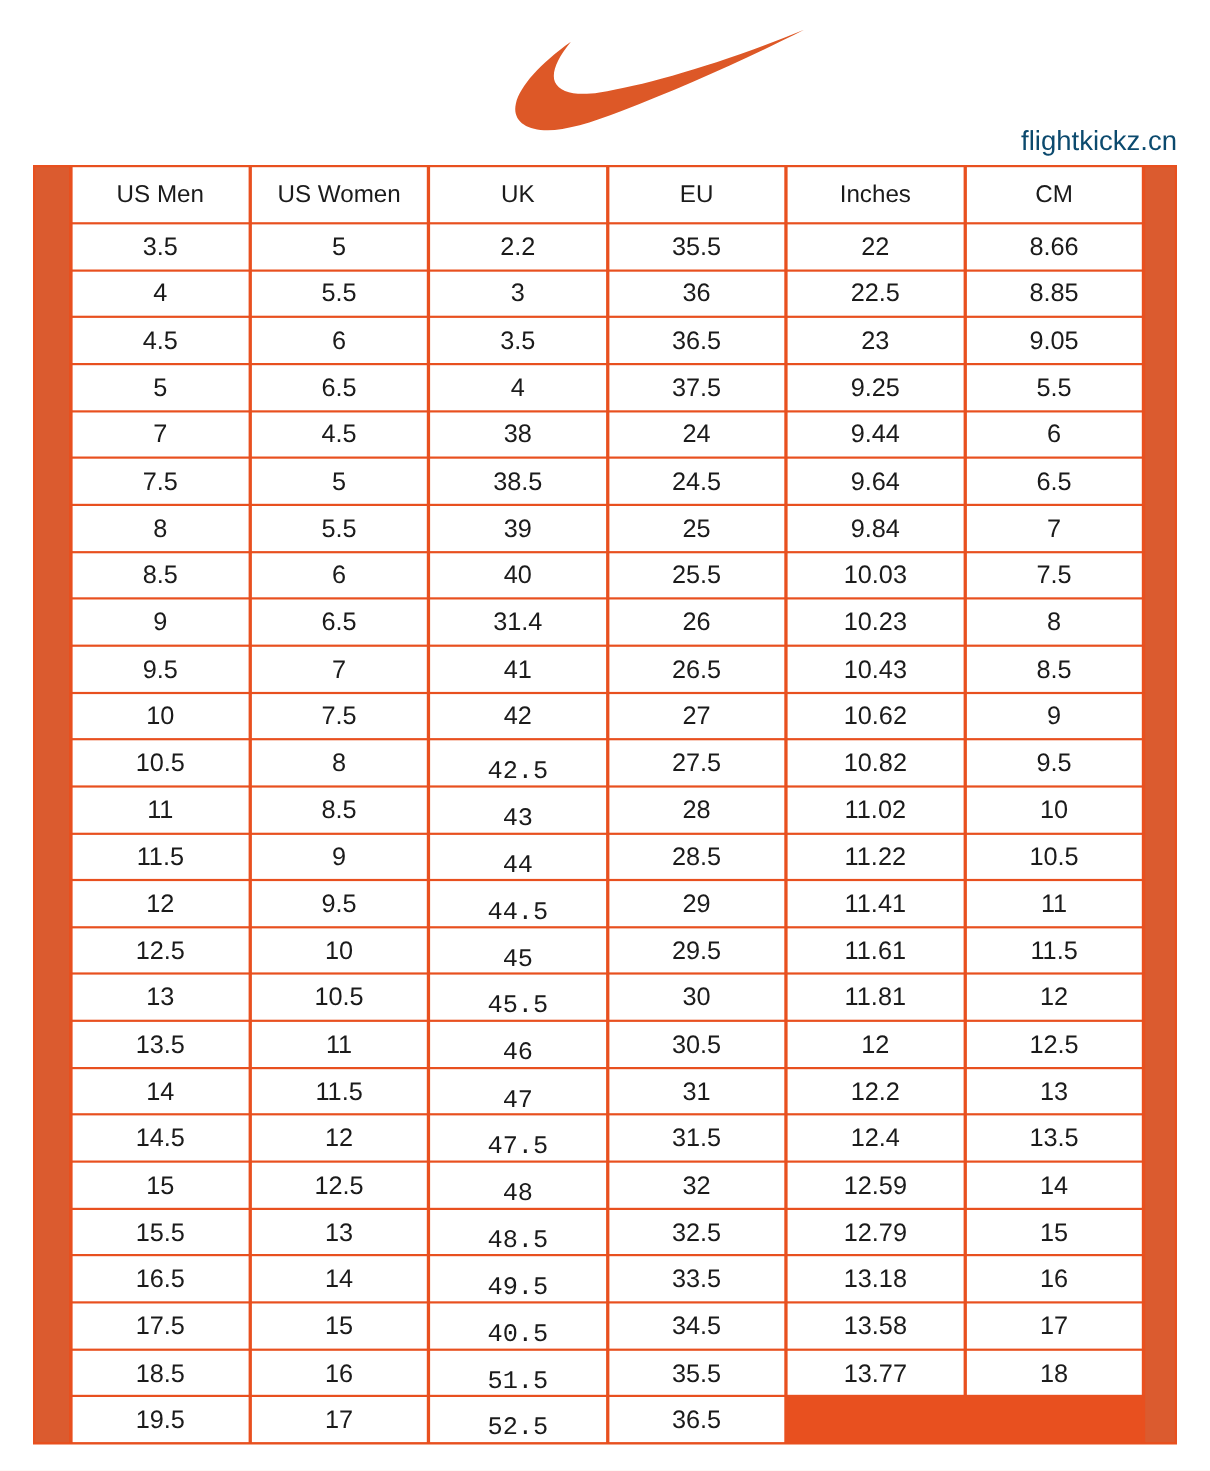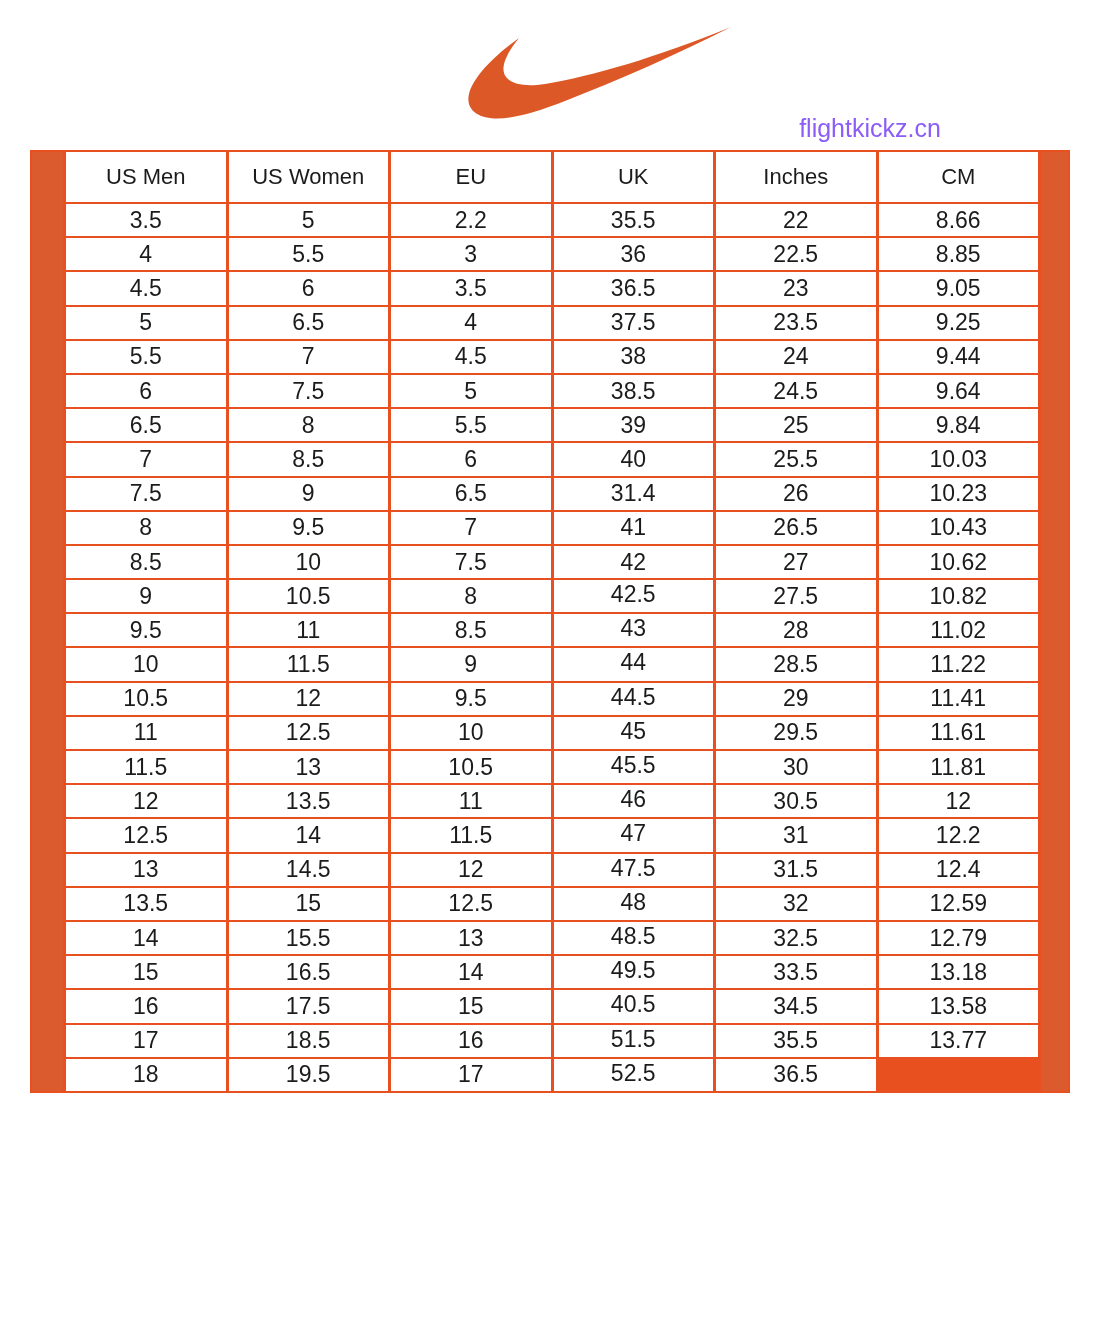--- a/index.html
+++ b/index.html
@@ -22,34 +22,34 @@
     left: 448px;
     top: 26px;
     width: 285px;
     height: 95px;
   }
   .watermark {
     position: absolute;
     right: 30px;
     top: 114px;
     width: 400px;
-    text-align: center;
+    text-align: right;
     font-size: 25px;
     font-weight: 500;
-    color: #8b5cf6;
+    color: #0c4a6e;
     letter-spacing: 0px;
   }
 
   
   .size-table {
     position: absolute;
     left: 30px;
     top: 150px;
     width: 1040px;
-    height: 943px;
+    height: 1163px;
     display: flex;
     flex-direction: row;
     border: 2px solid var(--grid);
     box-sizing: border-box;
     background: var(--grid);
   }
   .side-bar {
     background: var(--barfill);
     flex: 0 0 auto;
   }
@@ -77,22 +77,23 @@
     font-size: 23px;
     line-height: 1;
     overflow: hidden;
   }
   .cell.header {
     font-size: 22px;
   }
   
   .cell.raised {
     align-items: flex-start;
-    padding-top: 3px;
+    padding-top: 17px;
     box-sizing: border-box;
+    font-family: Liberation Mono, monospace;
   }
 </style>
 </head>
 <body>
 
 <div id="stage">
 
   <div class="logo-wrap">
     <svg viewBox="0 0 285 95" width="285" height="95">
       <path id="swoosh-path" d="M 283 1
@@ -107,22 +108,22 @@
     </svg>
   </div>
 
   <div class="watermark">flightkickz.cn</div>
 
   <div class="size-table">
     <div class="side-bar left"></div>
     <div class="grid">
         <div class="cell header">US Men</div>
         <div class="cell header">US Women</div>
+        <div class="cell header">UK</div>
         <div class="cell header">EU</div>
-        <div class="cell header">UK</div>
         <div class="cell header">Inches</div>
         <div class="cell header">CM</div>
         <div class="cell">3.5</div>
         <div class="cell">5</div>
         <div class="cell">2.2</div>
         <div class="cell">35.5</div>
         <div class="cell">22</div>
         <div class="cell">8.66</div>
         <div class="cell">4</div>
         <div class="cell">5.5</div>
@@ -133,21 +134,20 @@
         <div class="cell">4.5</div>
         <div class="cell">6</div>
         <div class="cell">3.5</div>
         <div class="cell">36.5</div>
         <div class="cell">23</div>
         <div class="cell">9.05</div>
         <div class="cell">5</div>
         <div class="cell">6.5</div>
         <div class="cell">4</div>
         <div class="cell">37.5</div>
-        <div class="cell">23.5</div>
         <div class="cell">9.25</div>
         <div class="cell">5.5</div>
         <div class="cell">7</div>
         <div class="cell">4.5</div>
         <div class="cell">38</div>
         <div class="cell">24</div>
         <div class="cell">9.44</div>
         <div class="cell">6</div>
         <div class="cell">7.5</div>
         <div class="cell">5</div>

